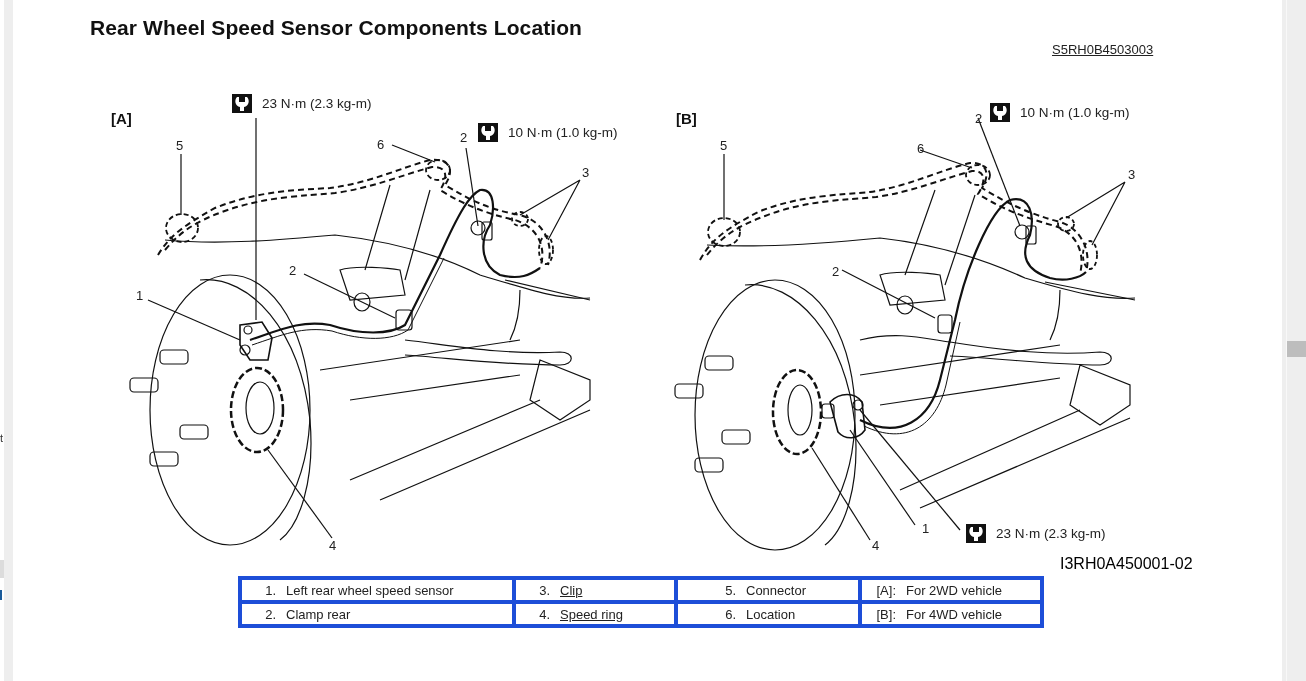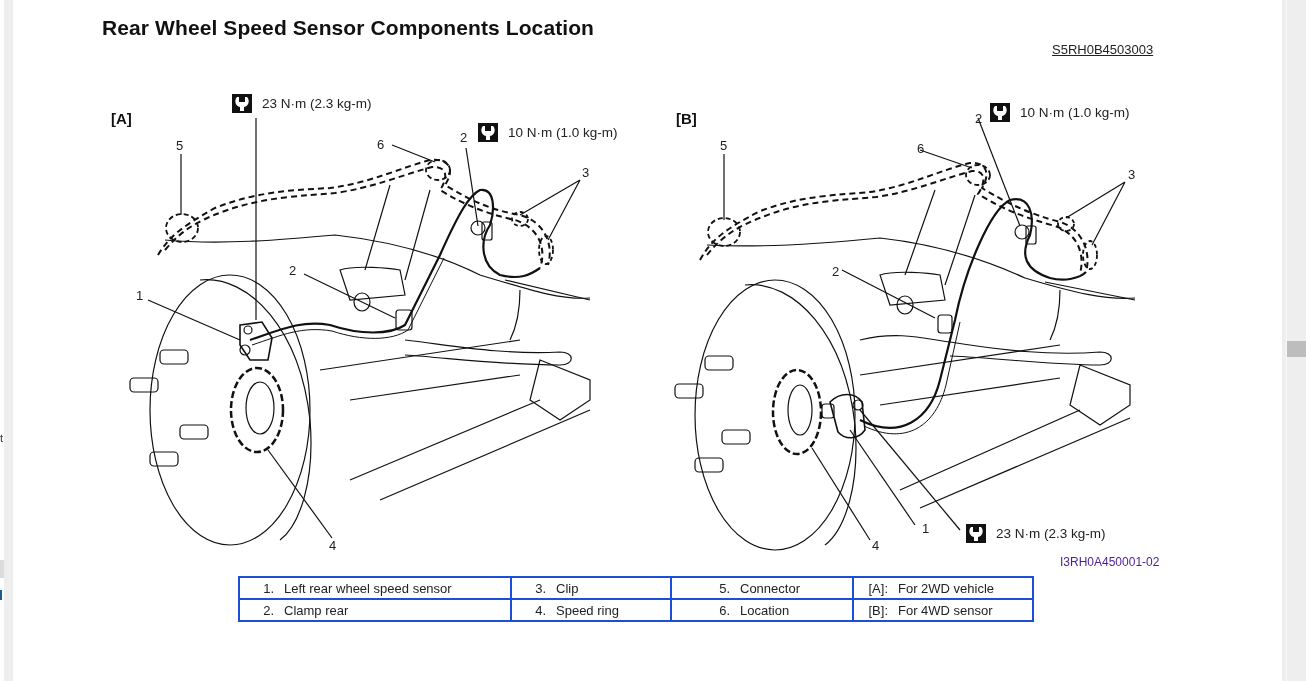--- a/index.html
+++ b/index.html
@@ -5,33 +5,33 @@
   html, body { margin:0; padding:0; }
   body { width:1306px; height:681px; position:relative; overflow:hidden; background:#ffffff; font-family:"Liberation Sans", sans-serif; color:#111; }
   .left-gutter { position:absolute; left:0; top:0; width:4px; height:681px; background:#ffffff; }
   .left-strip { position:absolute; left:4px; top:0; width:9px; height:681px; background:#eeeeee; }
   .left-frag-1 { position:absolute; left:0; top:432px; font-size:11px; color:#333; }
   .left-frag-2 { position:absolute; left:0; top:560px; width:4px; height:18px; background:#dcdcdc; font-size:10px; overflow:hidden; }
   .left-frag-3 { position:absolute; left:0; top:590px; width:2px; height:10px; background:#1a5a99; }
   .right-strip-a { position:absolute; left:1282px; top:0; width:4px; height:681px; background:#eeeeee; }
   .right-strip-b { position:absolute; left:1286px; top:0; width:20px; height:681px; background:#eeeeee; border-left:1px solid #f8f8f8; }
   .scroll-thumb { position:absolute; left:1287px; top:341px; width:19px; height:16px; background:#bdbdbd; }
-  .title { position:absolute; left:90px; top:16px; font-size:21px; font-weight:bold; color:#111; letter-spacing:0.1px;margin-left:12px; }
+  .title { position:absolute; left:90px; top:16px; font-size:21px; font-weight:bold; color:#111; letter-spacing:0.1px; }
   .doc-code { position:absolute; left:1052px; top:42px; font-size:13px; color:#222;text-decoration:underline; }
-  .fig-code { position:absolute; left:1060px; top:555px; font-size:12px; color:#4c1d95; }
+  .fig-code { position:absolute; left:1060px; top:555px; font-size:16px; color:#000000; }
   .fig-label { position:absolute; font-size:15px; font-weight:bold; color:#111; }
   .torque { position:absolute; display:flex; align-items:center; gap:10px; font-size:13.5px; color:#222; }
   .wrench { width:20px; height:19px; background:#111; display:inline-flex; align-items:center; justify-content:center; }
   .callout { position:absolute; font-size:13px; color:#222; }
   svg.art { position:absolute; left:0; top:0; }
   table.legend { position:absolute; left:238px; top:576px; border-collapse:collapse; font-size:13px; color:#222; }
-  table.legend td { border:2px solid #1d4ed8; height:20px; padding:0 8px 0 0; white-space:nowrap; }
+  table.legend td { border:4px solid #1d4ed8; height:20px; padding:0 8px 0 0; white-space:nowrap; }
   table.legend td .n { display:inline-block; width:34px; text-align:right; padding-right:10px; }
   table.legend td.c1 { width:262px; }
-  table.legend td.c2 { width:150px; }
+  table.legend td.c2 { width:150px;text-decoration:underline; }
   table.legend td.c3 { width:148px;padding-left:24px; }
   table.legend td.c4 { width:170px; }
 </style>
 </head>
 <body>
 
 <div class="left-gutter"></div>
 <div class="left-strip"></div>
 <div class="left-frag-1">t</div>
 <div class="left-frag-2"></div>
@@ -207,16 +207,16 @@
       <tr>
     <td class="c1"><span class="n">1.</span><span>Left rear wheel speed sensor</span></td>
     <td class="c2"><span class="n">3.</span><span>Clip</span></td>
     <td class="c3"><span class="n">5.</span><span>Connector</span></td>
     <td class="c4"><span class="n">[A]:</span><span>For 2WD vehicle</span></td>
   </tr>
   <tr>
     <td class="c1"><span class="n">2.</span><span>Clamp rear</span></td>
     <td class="c2"><span class="n">4.</span><span>Speed ring</span></td>
     <td class="c3"><span class="n">6.</span><span>Location</span></td>
-    <td class="c4"><span class="n">[B]:</span><span>For 4WD sensor</span></td>
+    <td class="c4"><span class="n">[B]:</span><span>For 4WD vehicle</span></td>
   </tr>
 </tbody>
   </table>
 
 </body></html>

